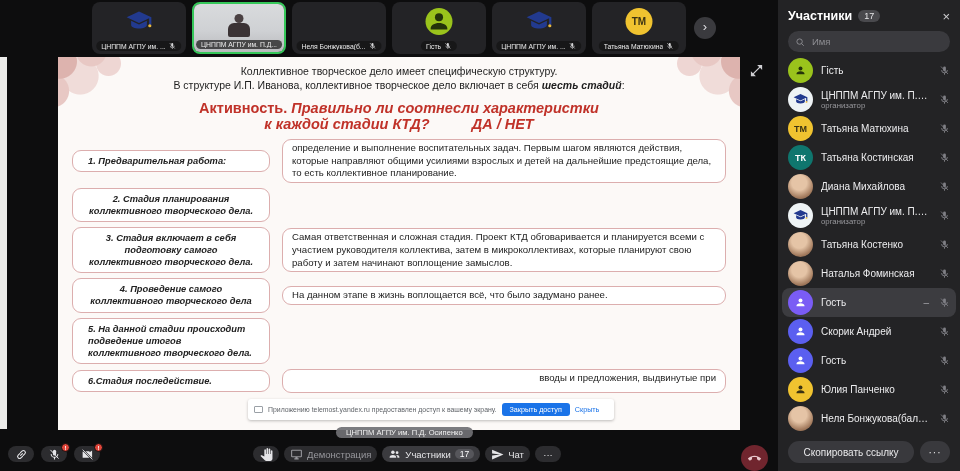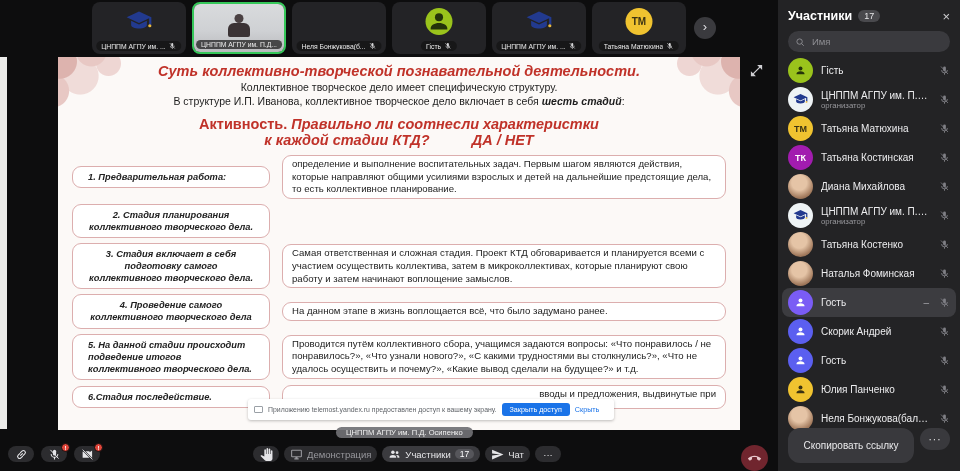--- a/index.html
+++ b/index.html
@@ -86,21 +86,21 @@
   .p-avatar .pic{width:13px;height:13px;}
   .p-avatar.cap{background:#eef3f5;}
   .p-avatar.cap .pic{width:15px;height:15px;}
   .p-avatar.photo{background:radial-gradient(circle at 45% 35%,#e5c4a6 0 35%,#a27a5d 70%,#6e4f3c 100%);}
   .p-names{flex:1;min-width:0;display:flex;flex-direction:column;justify-content:center;}
   .p-name{font-size:10px;color:#ededef;white-space:nowrap;overflow:hidden;text-overflow:ellipsis;}
   .p-role{font-size:7.8px;color:#98989d;margin-top:0px;white-space:nowrap;}
   .p-dash{color:#a2a2a7;font-size:10px;flex:none;margin-right:2px;cursor:pointer;}
   .p-mic{width:11px;height:11px;color:#7f7f85;flex:none;}
   .sb-foot{position:absolute;left:10px;right:10px;bottom:8px;display:flex;gap:6px;}
-  .copy-btn{flex:1;height:35px;border-radius:12px;background:#39393d;color:#e9e9eb;font-size:10px;
+  .copy-btn{flex:1;height:22px;border-radius:12px;background:#39393d;color:#e9e9eb;font-size:10px;
     display:flex;align-items:center;justify-content:center;cursor:pointer;}
   .sb-more{width:30px;height:22px;border-radius:12px;background:#39393d;color:#e9e9eb;font-size:10px;
     display:flex;align-items:center;justify-content:center;cursor:pointer;letter-spacing:1px;}
 
   
   #toolbar{position:absolute;left:0;top:445px;width:775px;height:26px;}
   .tb-left{position:absolute;left:8px;top:1px;display:flex;gap:7px;}
   .tb-btn{position:relative;height:16px;min-width:26px;border-radius:8px;background:#2c2c2f;color:#e5e5e8;
     display:flex;align-items:center;justify-content:center;gap:4px;padding:0 6px;cursor:pointer;font-size:9.5px;}
   .tb-btn .ic{width:13px;height:13px;flex:none;}
@@ -228,47 +228,45 @@
     </div>
   </div>
     </div>
   <div id="next-thumb">›</div>
 
   <div id="screen-sliver"></div>
   <div id="slide">
     <div class="corner left"></div>
     <div class="corner right"></div>
     <div class="slide-inner">
-      <div class="s-title">Суть коллективно-творческой познавательной деятельности.</div>
       <div class="s-line">Коллективное творческое дело имеет специфическую структуру.</div>
       <div class="s-line"><span>В структуре И.П. Иванова, коллективное творческое дело включает в себя </span><b>шесть стадий</b><span>:</span></div>
       <div class="s-act1"><span class="hard">Активность.</span><span class="soft"> Правильно ли соотнесли характеристки</span></div>
       <div class="s-act2">
           <span>к каждой стадии  КТД?</span>
           <span>ДА / НЕТ</span>
         </div>
       <div id="stage-rows">
           <div class="s-row">
     <div class="s-left">1.  Предварительная работа:</div>
     <div class="s-right">определение и выполнение воспитательных задач. Первым шагом являются действия, которые направляют общими усилиями взрослых и детей на дальнейшие предстоящие дела, то есть коллективное планирование.</div>
   </div>
           <div class="s-row">
     <div class="s-left centered">2. Стадия планирования коллективного творческого дела.</div>
   </div>
           <div class="s-row">
     <div class="s-left centered">3. Стадия включает в себя подготовку самого коллективного творческого дела.</div>
-    <div class="s-right">Самая ответственная и сложная стадия. Проект КТД обговаривается и планируется всеми с участием осуществить коллектива, затем в микроколлективах, которые планируют свою работу и затем начинают воплощение замыслов.</div>
+    <div class="s-right">Самая ответственная и сложная стадия. Проект КТД обговаривается и планируется всеми с участием руководителя коллектива, затем в микроколлективах, которые планируют свою работу и затем начинают воплощение замыслов.</div>
   </div>
           <div class="s-row">
     <div class="s-left centered">4. Проведение самого коллективного творческого дела</div>
     <div class="s-right">На данном этапе в жизнь воплощается всё, что было задумано ранее.</div>
   </div>
           <div class="s-row">
     <div class="s-left">5.  На  данной  стадии  происходит подведение  итогов  коллективного творческого дела.</div>
-    <div class="s-right">Проводится путём коллективного сбора, учащимся задаются вопросы: «Что понравилось / не понравилось?», «Что узнали нового?», «С какими трудностями вы столкнулись?», «Что не удалось осуществить и почему?», «Какие вывод сделали на будущее?» и т.д.</div>
   </div>
           <div class="s-row">
     <div class="s-left">6.Стадия последействие.</div>
     <div class="s-right covered">вводы  и  предложения,  выдвинутые  при</div>
   </div>
         </div>
     </div>
     <div id="share-note">
       <span class="scr"></span>
       <span class="msg">Приложению telemost.yandex.ru предоставлен доступ к вашему экрану.</span>
@@ -353,21 +351,21 @@
 
     <span class="p-mic">
             <svg viewBox="0 0 24 24">
               <path fill="currentColor" d="M12 14a3 3 0 0 0 3-3V6a3 3 0 0 0-6 0v5a3 3 0 0 0 3 3z"></path>
               <path fill="currentColor" d="M17.3 11a5.3 5.3 0 0 1-10.6 0H5a7 7 0 0 0 6 6.92V21h2v-3.08A7 7 0 0 0 19 11h-1.7z"></path>
               <path stroke="currentColor" stroke-width="1.8" stroke-linecap="round" d="M5 4l14 15"></path>
             </svg>
           </span>
   </div>
         <div class="p-row">
-    <div class="p-avatar" style="background: #a21caf; color: rgb(255, 255, 255);">ТК</div>
+    <div class="p-avatar" style="background: #0f766e; color: rgb(255, 255, 255);">ТК</div>
     <div class="p-names">
       <div class="p-name">Татьяна Костинская</div>
 
     </div>
 
     <span class="p-mic">
             <svg viewBox="0 0 24 24">
               <path fill="currentColor" d="M12 14a3 3 0 0 0 3-3V6a3 3 0 0 0-6 0v5a3 3 0 0 0 3 3z"></path>
               <path fill="currentColor" d="M17.3 11a5.3 5.3 0 0 1-10.6 0H5a7 7 0 0 0 6 6.92V21h2v-3.08A7 7 0 0 0 19 11h-1.7z"></path>
               <path stroke="currentColor" stroke-width="1.8" stroke-linecap="round" d="M5 4l14 15"></path>

